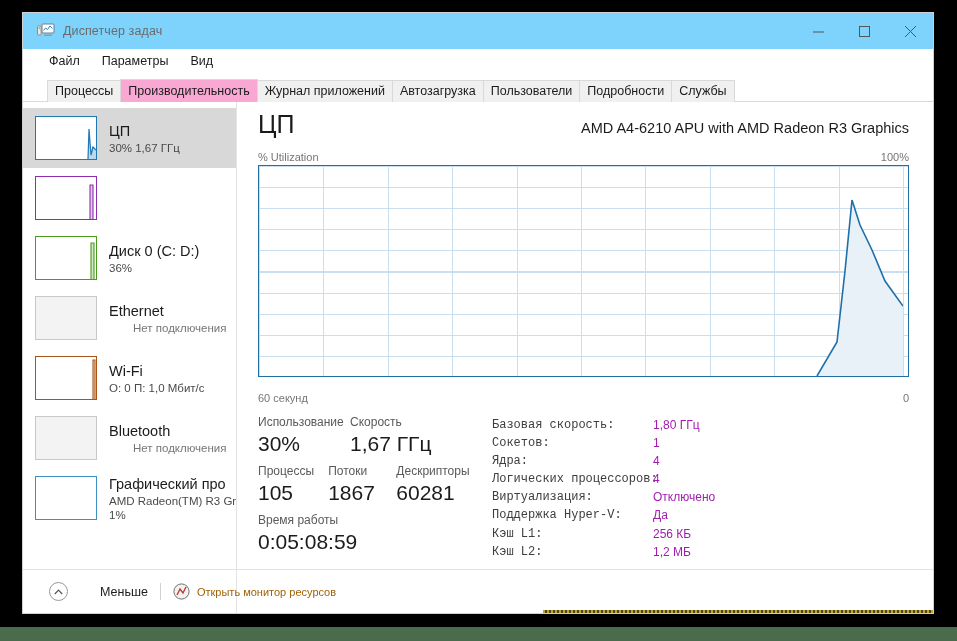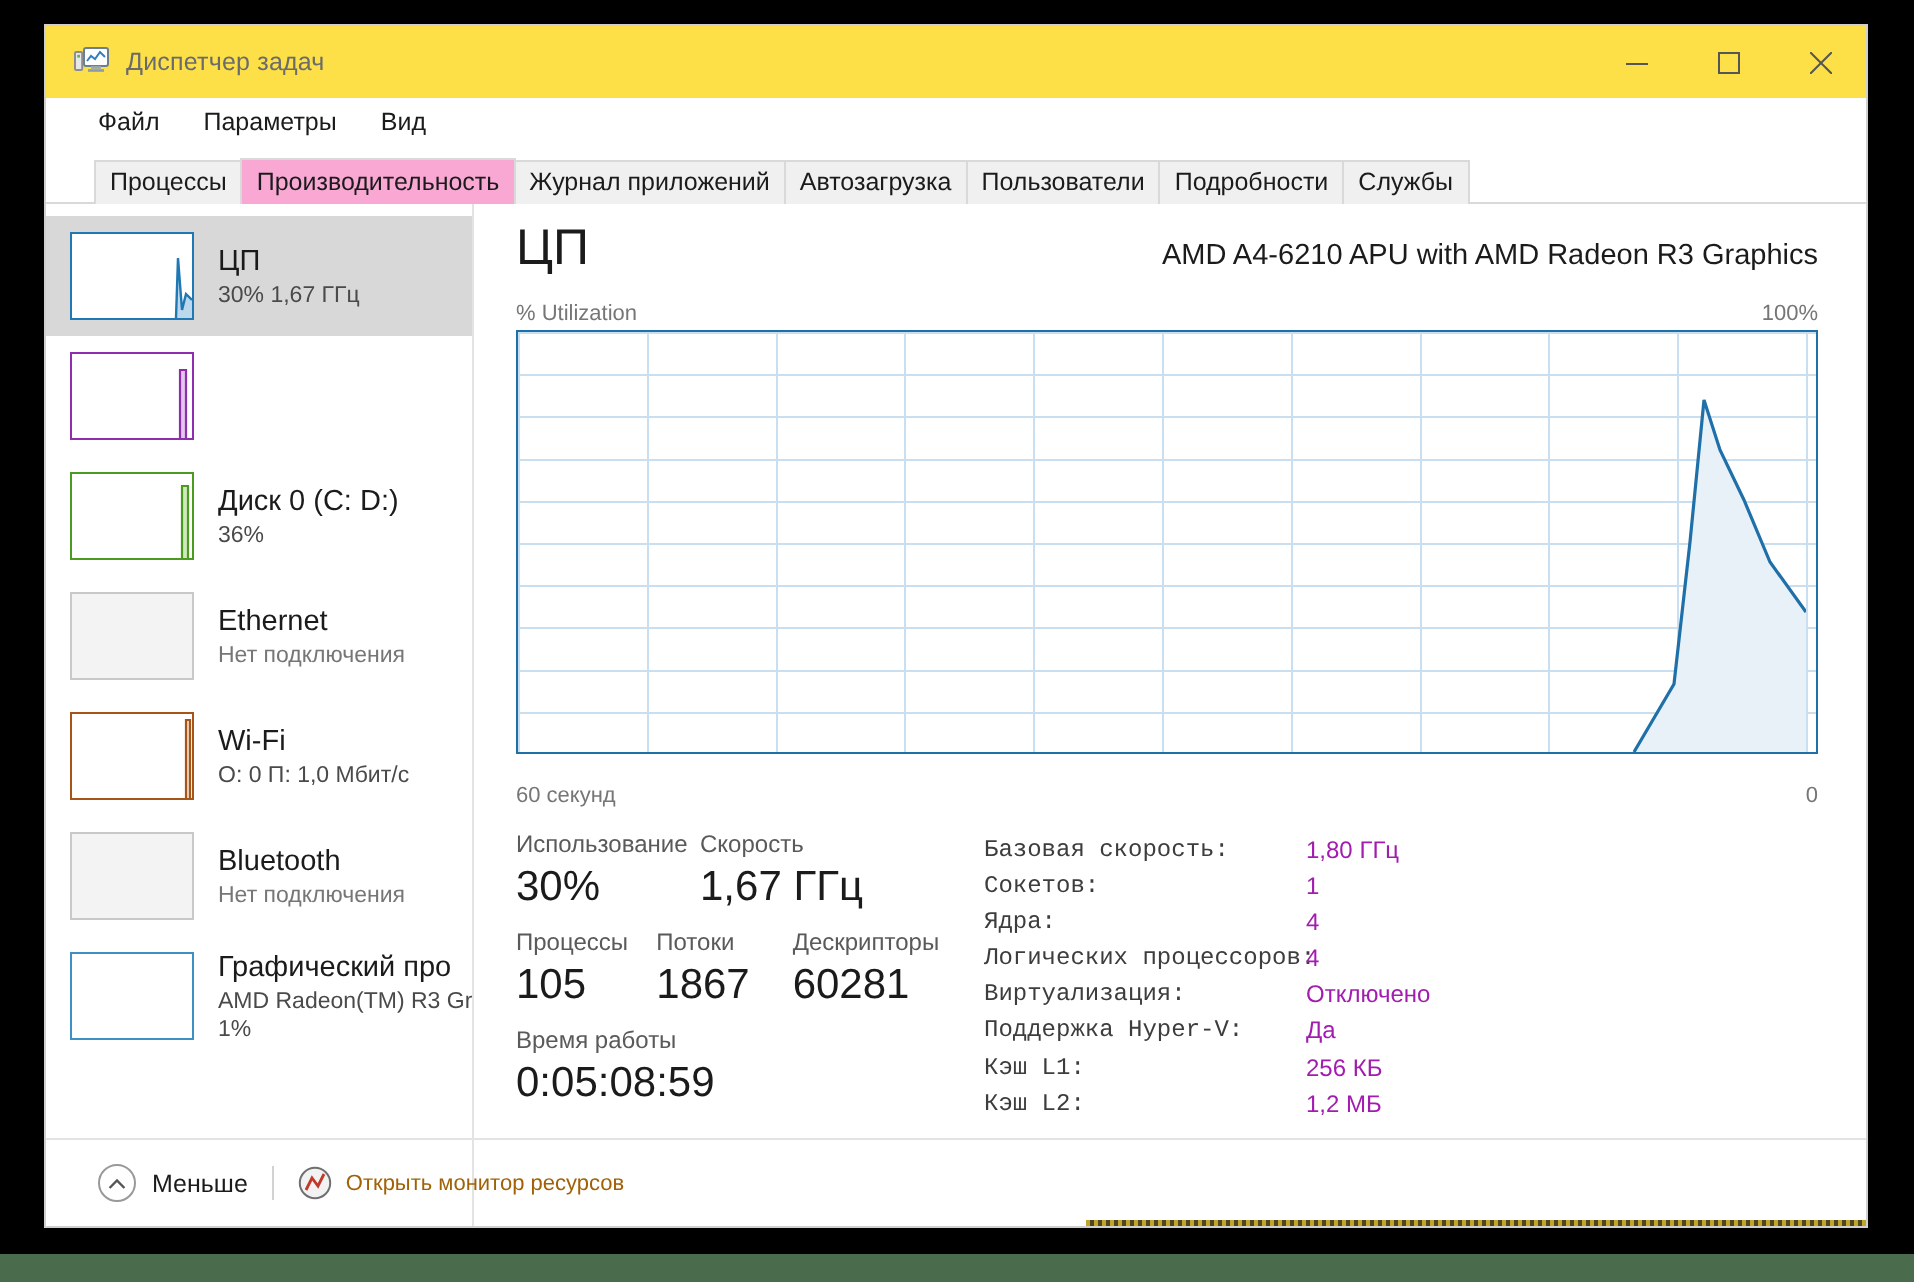--- a/index.html
+++ b/index.html
@@ -17,21 +17,21 @@
   #window {
     position: absolute; left: 22px; top: 12px;
     width: 912px; height: 602px;
     background: #ffffff;
     border: 1px solid #d0d0d0;
     overflow: hidden;
   }
 
   
   #titlebar {
-    position: relative; height: 36px; background: #fde047;
+    position: relative; height: 36px; background: #7dd3fc;
     display: flex; align-items: center;
   }
   #app-icon {
     width: 18px; height: 16px; margin-left: 14px; margin-right: 8px;
     position: relative; flex: none;
   }
   #app-title {
     font-size: 12.5px; color: #6b6b6b; letter-spacing: .1px;
   }
   .win-btns { margin-left: auto; display: flex; height: 36px; }
@@ -98,21 +98,21 @@
     overflow: hidden; margin-right: 12px;
   }
   .side-txt { overflow: hidden; white-space: nowrap; }
   .side-title {
     font-size: 14.5px; color: #1b1b1b; line-height: 18px;
     margin-bottom: 1px;
   }
   .side-sub {
     font-size: 11.5px; color: #4a4a4a; line-height: 14px;
   }
-  .side-sub.dim { color: #767676; }
+  .side-sub.dim { color: #767676; margin-left: 24px; }
 
   
   #main { flex: 1; position: relative; padding: 8px 24px 0 22px; }
   #main-head { display: flex; align-items: baseline; }
   #cpu-heading { font-size: 25px; color: #1b1b1b; font-weight: 400; }
   #cpu-model {
     margin-left: auto; font-size: 14.5px; color: #1b1b1b;
   }
   #chart-labels {
     display: flex; margin-top: 12px;
@@ -161,21 +161,21 @@
     font-size: 12px; color: #3d3d3d; white-space: nowrap; font-family: Liberation Mono, monospace;
   }
   .detail-v { font-size: 12px; color: #a21caf; white-space: nowrap; }
 
   
   #footer {
     position: absolute; left: 0; right: 0; bottom: 0;
     height: 44px; border-top: 1px solid #e3e3e3;
     display: flex; align-items: center; padding-left: 26px;
   }
-  #less-btn { display: flex; align-items: center; }
+  #less-btn { display: flex; align-items: center; gap: 24px; }
   .circle-ico {
     width: 19px; height: 19px; border-radius: 50%;
     border: 1px solid #999; display: flex;
     align-items: center; justify-content: center;
     font-size: 9px; color: #555; margin-right: 8px;
   }
   #less-label { font-size: 12.5px; color: #1b1b1b; }
   #foot-sep {
     width: 1px; height: 17px; background: #d2d2d2; margin: 0 12px;
   }

